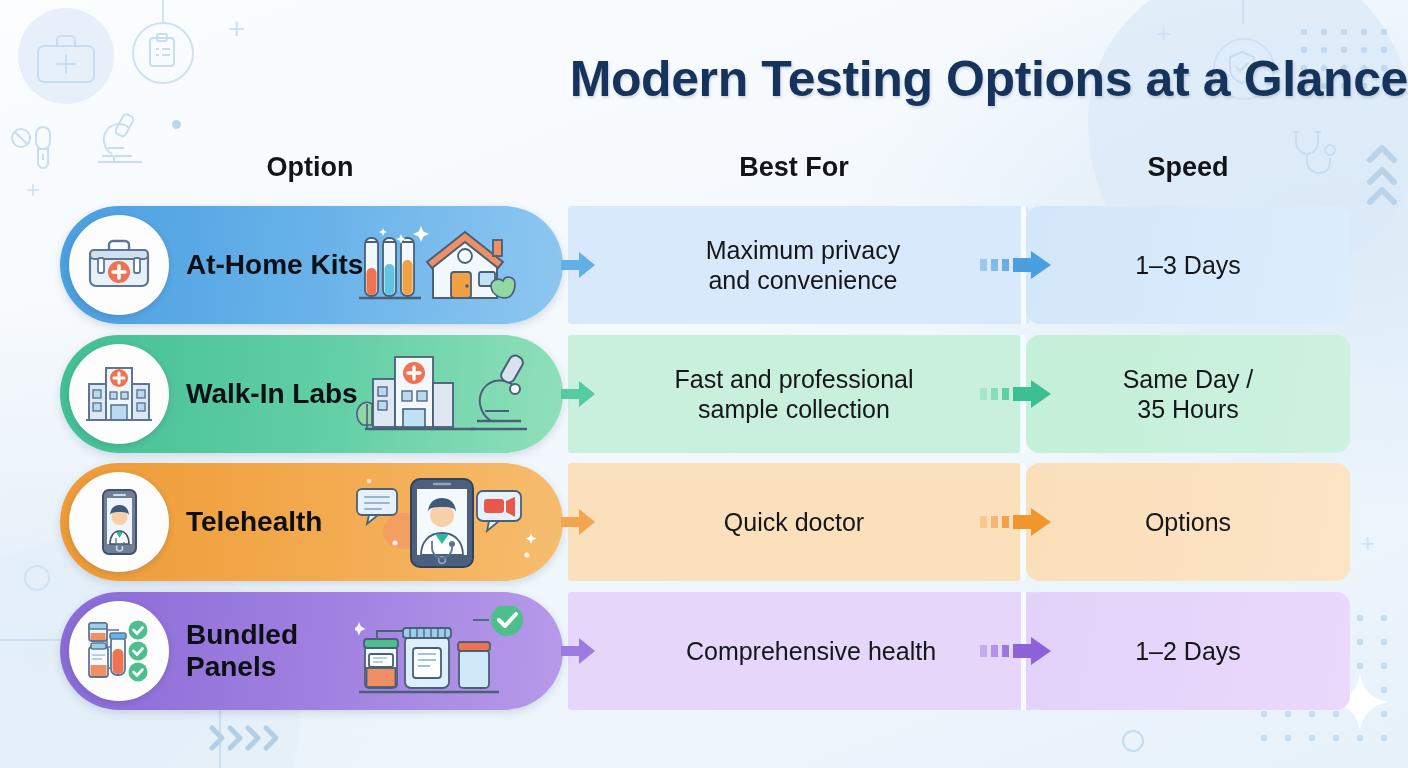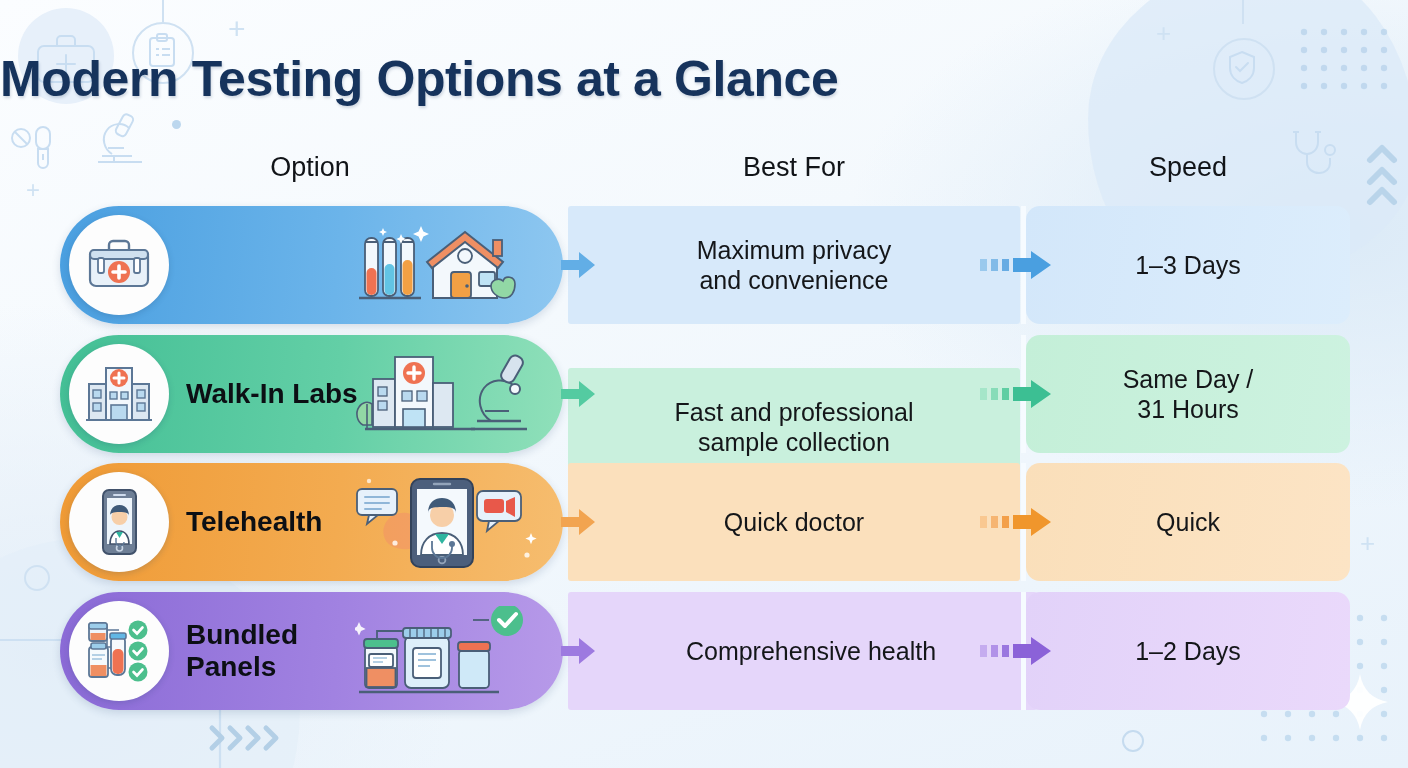--- a/index.html
+++ b/index.html
@@ -35,27 +35,27 @@
   .thin{stroke:#c8ddf1;fill:none;stroke-width:2;}
   .thin2{stroke:#cde0f2;fill:none;stroke-width:2.2;}
   .plusmark{color:#cfe2f3;font-size:30px;line-height:1;font-weight:400;}
   .ring{border:2px solid #cfe1f2;border-radius:50%;}
   .chev{stroke:#b9d4ea;stroke-width:6;fill:none;stroke-linecap:round;stroke-linejoin:round;}
   .chev-sm{stroke:#b3cfe6;stroke-width:5;fill:none;stroke-linecap:round;stroke-linejoin:round;}
   .sparkle{fill:#ffffff;opacity:.95;}
 
   
   .title{
-    position:absolute;top:50px;left:0;width:1408px;text-align:left;
+    position:absolute;top:50px;left:0;width:1408px;text-align:right;
     font-size:50px;font-weight:bold;color:#16335c;letter-spacing:-.4px;
     text-shadow:1px 2px 3px rgba(20,50,90,.18);
   }
   
   .hdr{
-    position:absolute;top:152px;font-size:27px;font-weight:normal;color:#111418;
+    position:absolute;top:152px;font-size:27px;font-weight:bold;color:#111418;
     text-align:center;
   }
   .hdr-opt{left:60px;width:500px;}
   .hdr-best{left:568px;width:452px;}
   .hdr-speed{left:1026px;width:324px;}
 
   
   .row{position:absolute;left:0;width:1408px;height:118px;}
   .r1{top:206px;} .r2{top:335px;} .r3{top:463px;} .r4{top:592px;}
 
@@ -238,21 +238,21 @@
     <path class="chev-sm" d="M58 6l10 10-10 10"></path>
   </svg>
 
   <div class="title">Modern Testing Options at a Glance</div>
 
   <div class="hdr hdr-opt">Option</div>
   <div class="hdr hdr-best">Best For</div>
   <div class="hdr hdr-speed">Speed</div>
 
   <div class="row r1">
-    <div class="cell cell-best bg" style="background:#d7e9fa;">
+    <div class="cell cell-best bg" style="background:#d7e9fa;padding-left:9px;">
       <div>
         <div>Maximum privacy</div>
         <div>and convenience</div>
       </div>
     </div>
     <div class="divider"></div>
     <div class="cell cell-speed bg" style="background:linear-gradient(100deg,#d3e7fa,#dcedfc);">
       <div>
         <div>1–3 Days</div>
         <div></div>
@@ -263,20 +263,23 @@
       <div class="badge">
         <svg width="74" height="74" viewBox="0 0 74 74">
           <rect x="8" y="22" width="58" height="36" rx="6" fill="#e8f1f9" stroke="#5c7796" stroke-width="2.2"></rect>
           <rect x="8" y="22" width="58" height="9" rx="4" fill="#cfe0ef" stroke="#5c7796" stroke-width="2.2"></rect>
           <path d="M27 22v-5a4 4 0 0 1 4-4h12a4 4 0 0 1 4 4v5" fill="none" stroke="#5c7796" stroke-width="2.4"></path>
           <rect x="16" y="30" width="6" height="15" rx="2" fill="#ffffff" stroke="#5c7796" stroke-width="1.8"></rect>
           <rect x="52" y="30" width="6" height="15" rx="2" fill="#ffffff" stroke="#5c7796" stroke-width="1.8"></rect>
           <circle cx="37" cy="44" r="11" fill="#ef7252"></circle>
           <path d="M37 38v12M31 44h12" stroke="#ffffff" stroke-width="3.6" stroke-linecap="round"></path>
         </svg>
+      </div>
+      <div class="pill-label">
+        <span>At-Home Kits</span>
       </div>
       <svg class="pill-art" viewBox="0 0 190 92">
         <g stroke="#4a5f78" stroke-width="1.8" fill="none">
           <rect x="10" y="18" width="13" height="58" rx="6" fill="#f2f8fd"></rect>
           <rect x="28" y="18" width="13" height="58" rx="6" fill="#f2f8fd"></rect>
           <rect x="46" y="18" width="13" height="58" rx="6" fill="#f2f8fd"></rect>
           <path d="M10 22h13M28 22h13M46 22h13"></path>
           <path d="M4 78h62" stroke-width="2.4"></path>
         </g>
         <rect x="11.5" y="48" width="10" height="27" rx="5" fill="#ef7252"></rect>
@@ -305,31 +308,31 @@
     </svg>
     <svg class="arrow2" viewBox="0 0 72 30">
       <rect x="0" y="9" width="7" height="12" fill="#8fc3ea" opacity=".85"></rect>
       <rect x="11" y="9" width="7" height="12" fill="#79b6e6" opacity=".9"></rect>
       <rect x="22" y="9" width="7" height="12" fill="#68ace3"></rect>
       <path d="M33 8h18V1l20 14-20 14v-7H33z" fill="#4a9fe0"></path>
     </svg>
   </div>
 
   <div class="row r2">
-    <div class="cell cell-best bg" style="background:#c9f0dd;margin-top:33px;">
+    <div class="cell cell-best bg" style="background:#c9f0dd;">
       <div>
         <div>Fast and professional</div>
         <div>sample collection</div>
       </div>
     </div>
     <div class="divider"></div>
     <div class="cell cell-speed bg" style="background:linear-gradient(100deg,#c4efd8,#cdf2e0);">
       <div>
         <div>Same Day /</div>
-        <div>31 Hours</div>
+        <div>35 Hours</div>
       </div>
     </div>
 
     <div class="pill" style="background:linear-gradient(95deg,#43bf95 0%,#63cfa6 55%,#90e0ba 100%);">
       <div class="badge">
         <svg width="72" height="72" viewBox="0 0 72 72">
           <rect x="6" y="26" width="17" height="36" fill="#dde8f2" stroke="#5c7796" stroke-width="2"></rect>
           <rect x="49" y="26" width="17" height="36" fill="#dde8f2" stroke="#5c7796" stroke-width="2"></rect>
           <rect x="23" y="10" width="26" height="52" fill="#f2f7fc" stroke="#5c7796" stroke-width="2"></rect>
           <rect x="10" y="32" width="8" height="8" fill="#b9d9ef" stroke="#5c7796" stroke-width="1.4"></rect>
@@ -386,21 +389,21 @@
 
   <div class="row r3">
     <div class="cell cell-best bg" style="background:#fbe0bc;">
       <div>
         <div>Quick doctor</div>
       </div>
     </div>
     <div class="divider"></div>
     <div class="cell cell-speed bg" style="background:linear-gradient(100deg,#fadfba,#fce4c5);">
       <div>
-        <div>Quick</div>
+        <div>Options</div>
         <div></div>
       </div>
     </div>
 
     <div class="pill" style="background:linear-gradient(95deg,#ef9a35 0%,#f3ab50 55%,#f6bd6f 100%);">
       <div class="badge">
         <svg width="72" height="72" viewBox="0 0 72 72">
           <rect x="20" y="4" width="33" height="64" rx="6" fill="#6e7f96" stroke="#41526b" stroke-width="2"></rect>
           <rect x="24" y="12" width="25" height="46" fill="#eef5fb"></rect>
           <path d="M31 9h11" stroke="#cfdced" stroke-width="2" stroke-linecap="round"></path>

